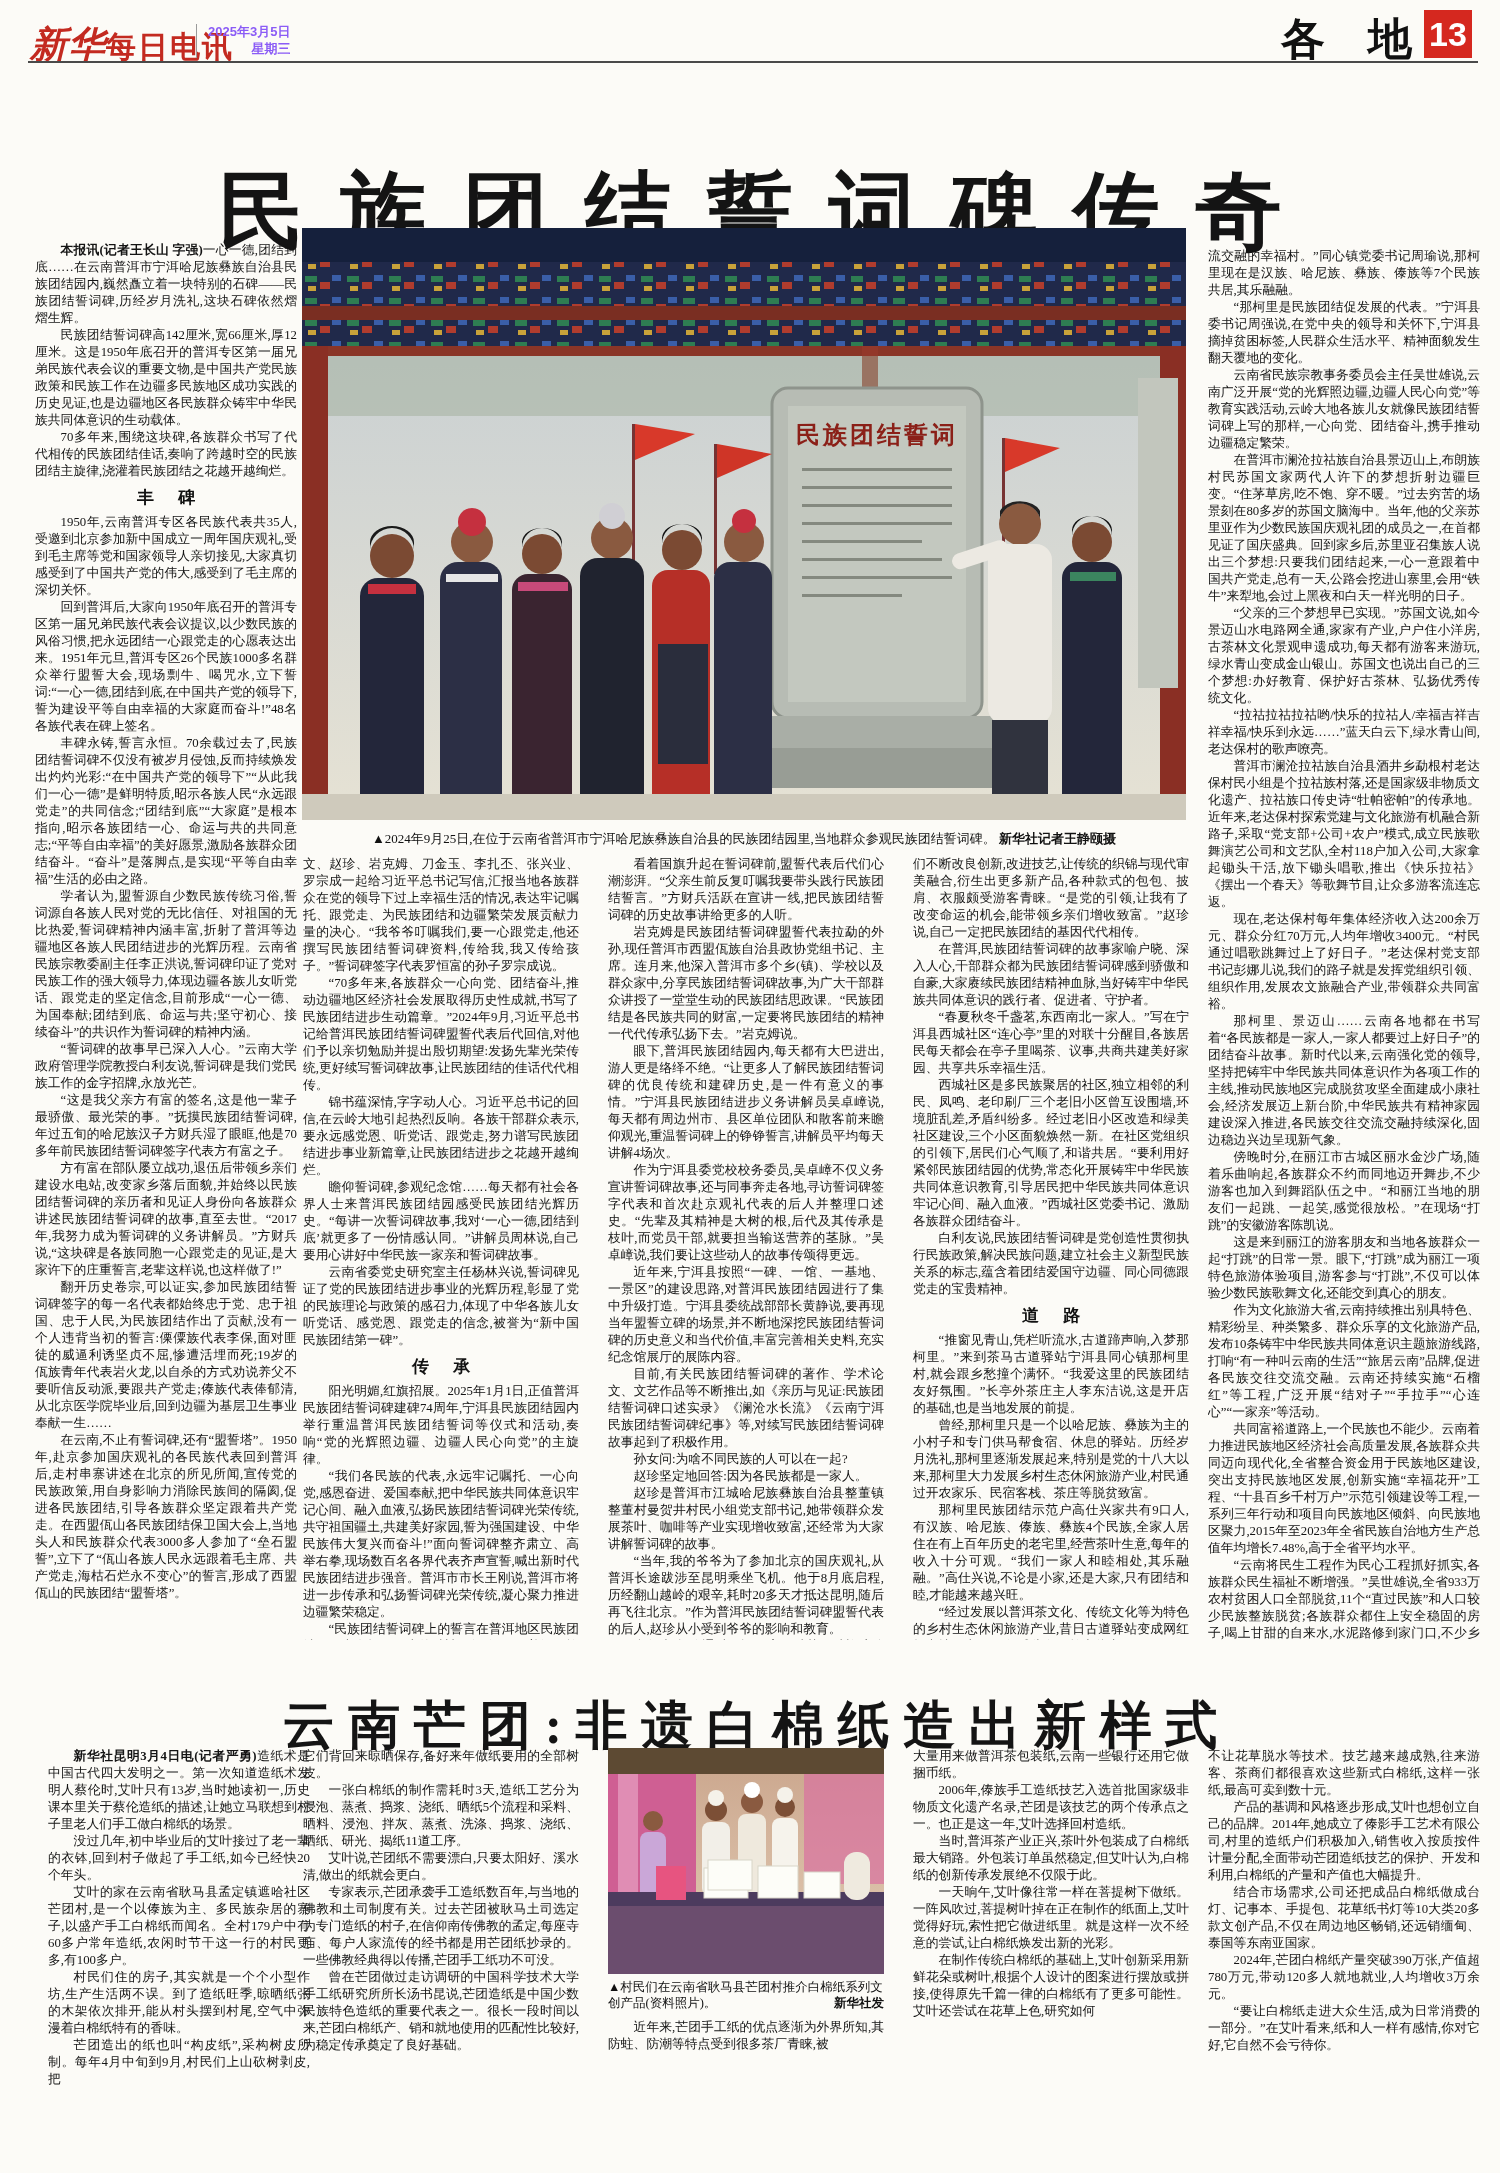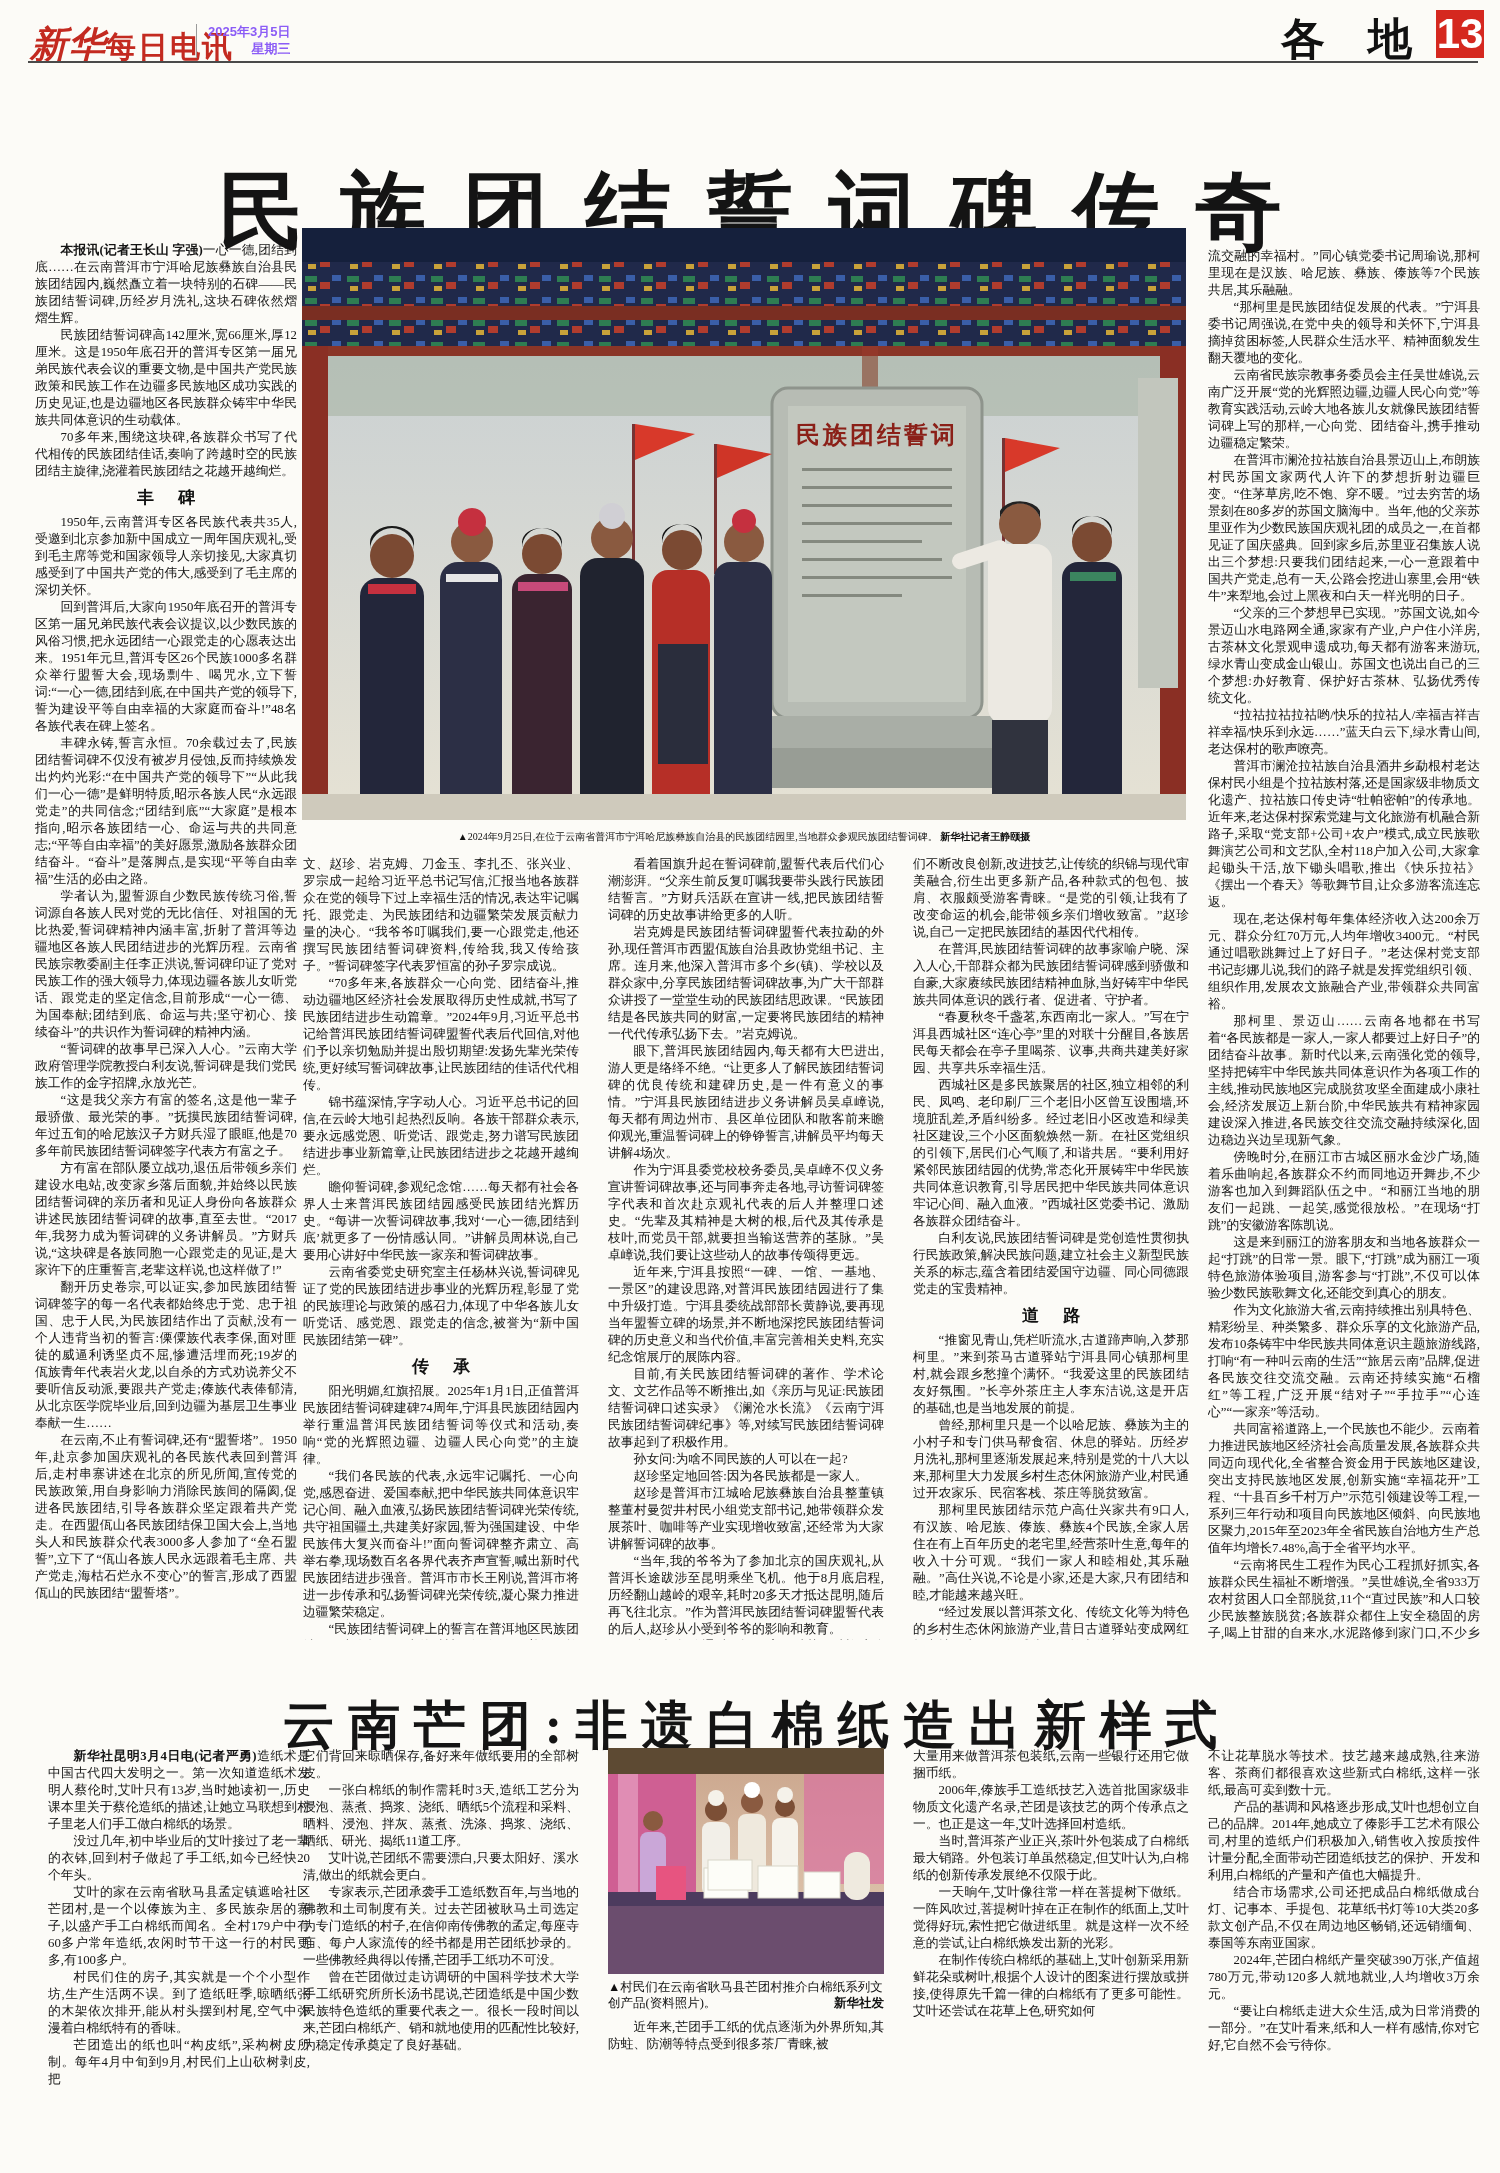--- a/index.html
+++ b/index.html
@@ -8,31 +8,31 @@
   
   #hdr{position:absolute;left:0;top:0;width:1500px;height:64px;}
   #hdr .rule{position:absolute;left:28px;right:22px;top:61px;height:2px;background:#4a4a4a;}
   #brand{position:absolute;left:30px;top:20px;white-space:nowrap;color:#c32a20;}
   #brand .script{font-size:37px;font-weight:bold;font-style:italic;letter-spacing:1px;}
   #brand .rest{font-size:30px;font-weight:bold;letter-spacing:2px;}
   #vdiv{position:absolute;left:196px;top:24px;height:34px;width:1px;background:#9a9a9a;}
   #dateblk{position:absolute;left:208px;top:23px;font-family:"Liberation Sans",sans-serif;
            font-size:13px;font-weight:bold;color:#8b5cf6;line-height:17px;text-align:right;}
   #section{position:absolute;right:72px;top:10px;font-size:44px;font-weight:bold;letter-spacing:16px;color:#111;}
-  #pagebadge{position:absolute;right:16px;top:10px;width:48px;height:48px;background:#d5281f;
-             color:#fff;font-size:42px;font-weight:bold;text-align:center;line-height:48px;
+  #pagebadge{position:absolute;right:28px;top:10px;width:48px;height:48px;background:#d5281f;
+             color:#fff;font-size:34px;font-weight:bold;text-align:center;line-height:48px;
              font-family:"Liberation Sans",sans-serif;}
   
   #h1a{position:absolute;left:60px;top:96px;width:1380px;text-align:center;
        font-size:86px;font-weight:bold;letter-spacing:0.42em;text-indent:0.42em;color:#141414;}
   #h2a{position:absolute;left:60px;top:1648px;width:1380px;text-align:center;
        font-size:52px;font-weight:bold;letter-spacing:0.26em;text-indent:0.26em;color:#141414;}
   
   #photo1{position:absolute;left:302px;top:228px;width:884px;height:592px;overflow:hidden;}
-  #cap1{position:absolute;left:302px;top:830px;width:884px;font-size:10px;text-align:center;color:#111;}
+  #cap1{position:absolute;left:302px;top:830px;width:884px;font-size:13px;text-align:center;color:#111;}
   #cap1 b{font-weight:bold;}
   
   .col{position:absolute;overflow:hidden;text-align:justify;font-size:12.8px;line-height:17px;color:#141414;}
   .col p{margin:0;text-indent:2em;}
   .col p.cont{text-indent:0;}
   .col p.lead b,.col p b{font-weight:bold;}
   .col h3.sub{margin:9px 0 8px 0;text-align:center;font-size:17px;font-weight:bold;
               letter-spacing:10px;text-indent:10px;color:#111;}
   #a1c1{left:35px;  top:242px;width:262px;height:1398px;}
   #a1c5{left:1208px;top:248px;width:272px;height:1392px;font-family:Liberation Serif, serif;}

